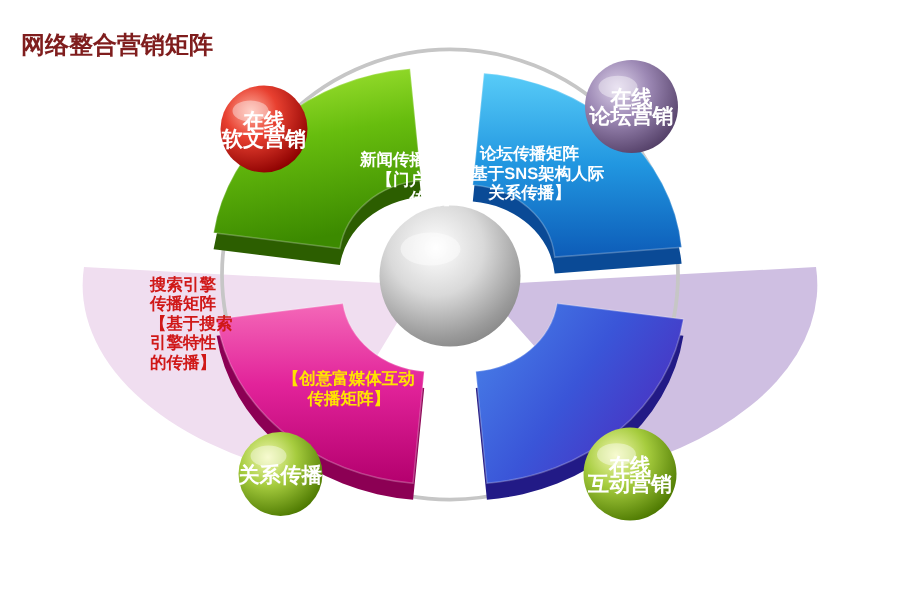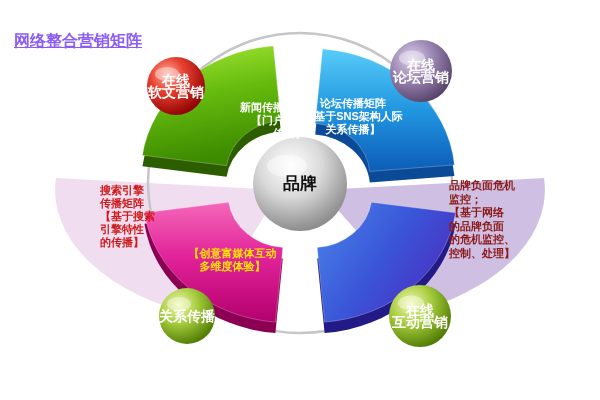--- a/index.html
+++ b/index.html
@@ -6,21 +6,21 @@
   .stage{
     position:relative;width:600px;height:400px;background:#ffffff;
     font-family:"Liberation Sans","DejaVu Sans",sans-serif;overflow:hidden;
   }
   .stage svg{position:absolute;left:0;top:0;}
   .lbl{
     position:absolute;white-space:pre-line;font-weight:bold;
     font-size:11px;line-height:13px;text-align:center;color:#ffffff;
     pointer-events:none;
   }
-  .title{left:14px;top:32px;width:220px;text-align:left;font-size:16px;line-height:18px;color:#8b5cf6;text-decoration:underline;}
+  .title{left:14px;top:22px;width:220px;text-align:left;font-size:16px;line-height:18px;color:#7f1d1d;}
   .lbl-news{left:188px;top:101px;width:118px;text-align:right;}
   .lbl-forum{left:284px;top:97px;width:138px;}
   .lbl-interactive{left:291px;top:237px;width:138px;}
   .lbl-ads-title{left:170px;top:233px;width:125px;}
   .lbl-ads-sub{left:170px;top:247px;width:125px;color:#ffe400;}
   .lbl-fan-search{left:100px;top:184px;width:80px;text-align:left;color:#d01818;}
   .lbl-fan-crisis{left:449px;top:179px;width:98px;text-align:left;color:#8b1a1a;line-height:13.5px;}
   .lbl-ball{font-size:14px;line-height:12px;}
   .lbl-ball-red{left:146px;top:74px;width:60px;}
   .lbl-ball-purple{left:391px;top:59px;width:60px;}
@@ -113,36 +113,29 @@
 
   <div class="lbl title">网络整合营销矩阵</div>
 
   <div class="lbl lbl-news">新闻传播矩阵
 【门户权威
 传播】</div>
   <div class="lbl lbl-forum">论坛传播矩阵
 【基于SNS架构人际
 关系传播】</div>
   <div class="lbl lbl-ads-sub">【创意富媒体互动
-多维度体验】</div>
+传播矩阵】</div>
 
   <div class="lbl lbl-fan-search">搜索引擎
 传播矩阵
 【基于搜索
 引擎特性
 的传播】</div>
-  <div class="lbl lbl-fan-crisis">品牌负面危机
-监控；
-【基于网络
-的品牌负面
-的危机监控、
-控制、处理】</div>
 
   <div class="lbl lbl-ball lbl-ball-red">在线
 软文营销</div>
   <div class="lbl lbl-ball lbl-ball-purple">在线
 论坛营销</div>
   <div class="lbl lbl-ball lbl-ball-green-bl">关系传播</div>
   <div class="lbl lbl-ball lbl-ball-green-br">在线
 互动营销</div>
 
-  <div class="lbl lbl-brand">品牌</div>
 </div>
 
 </body></html>

